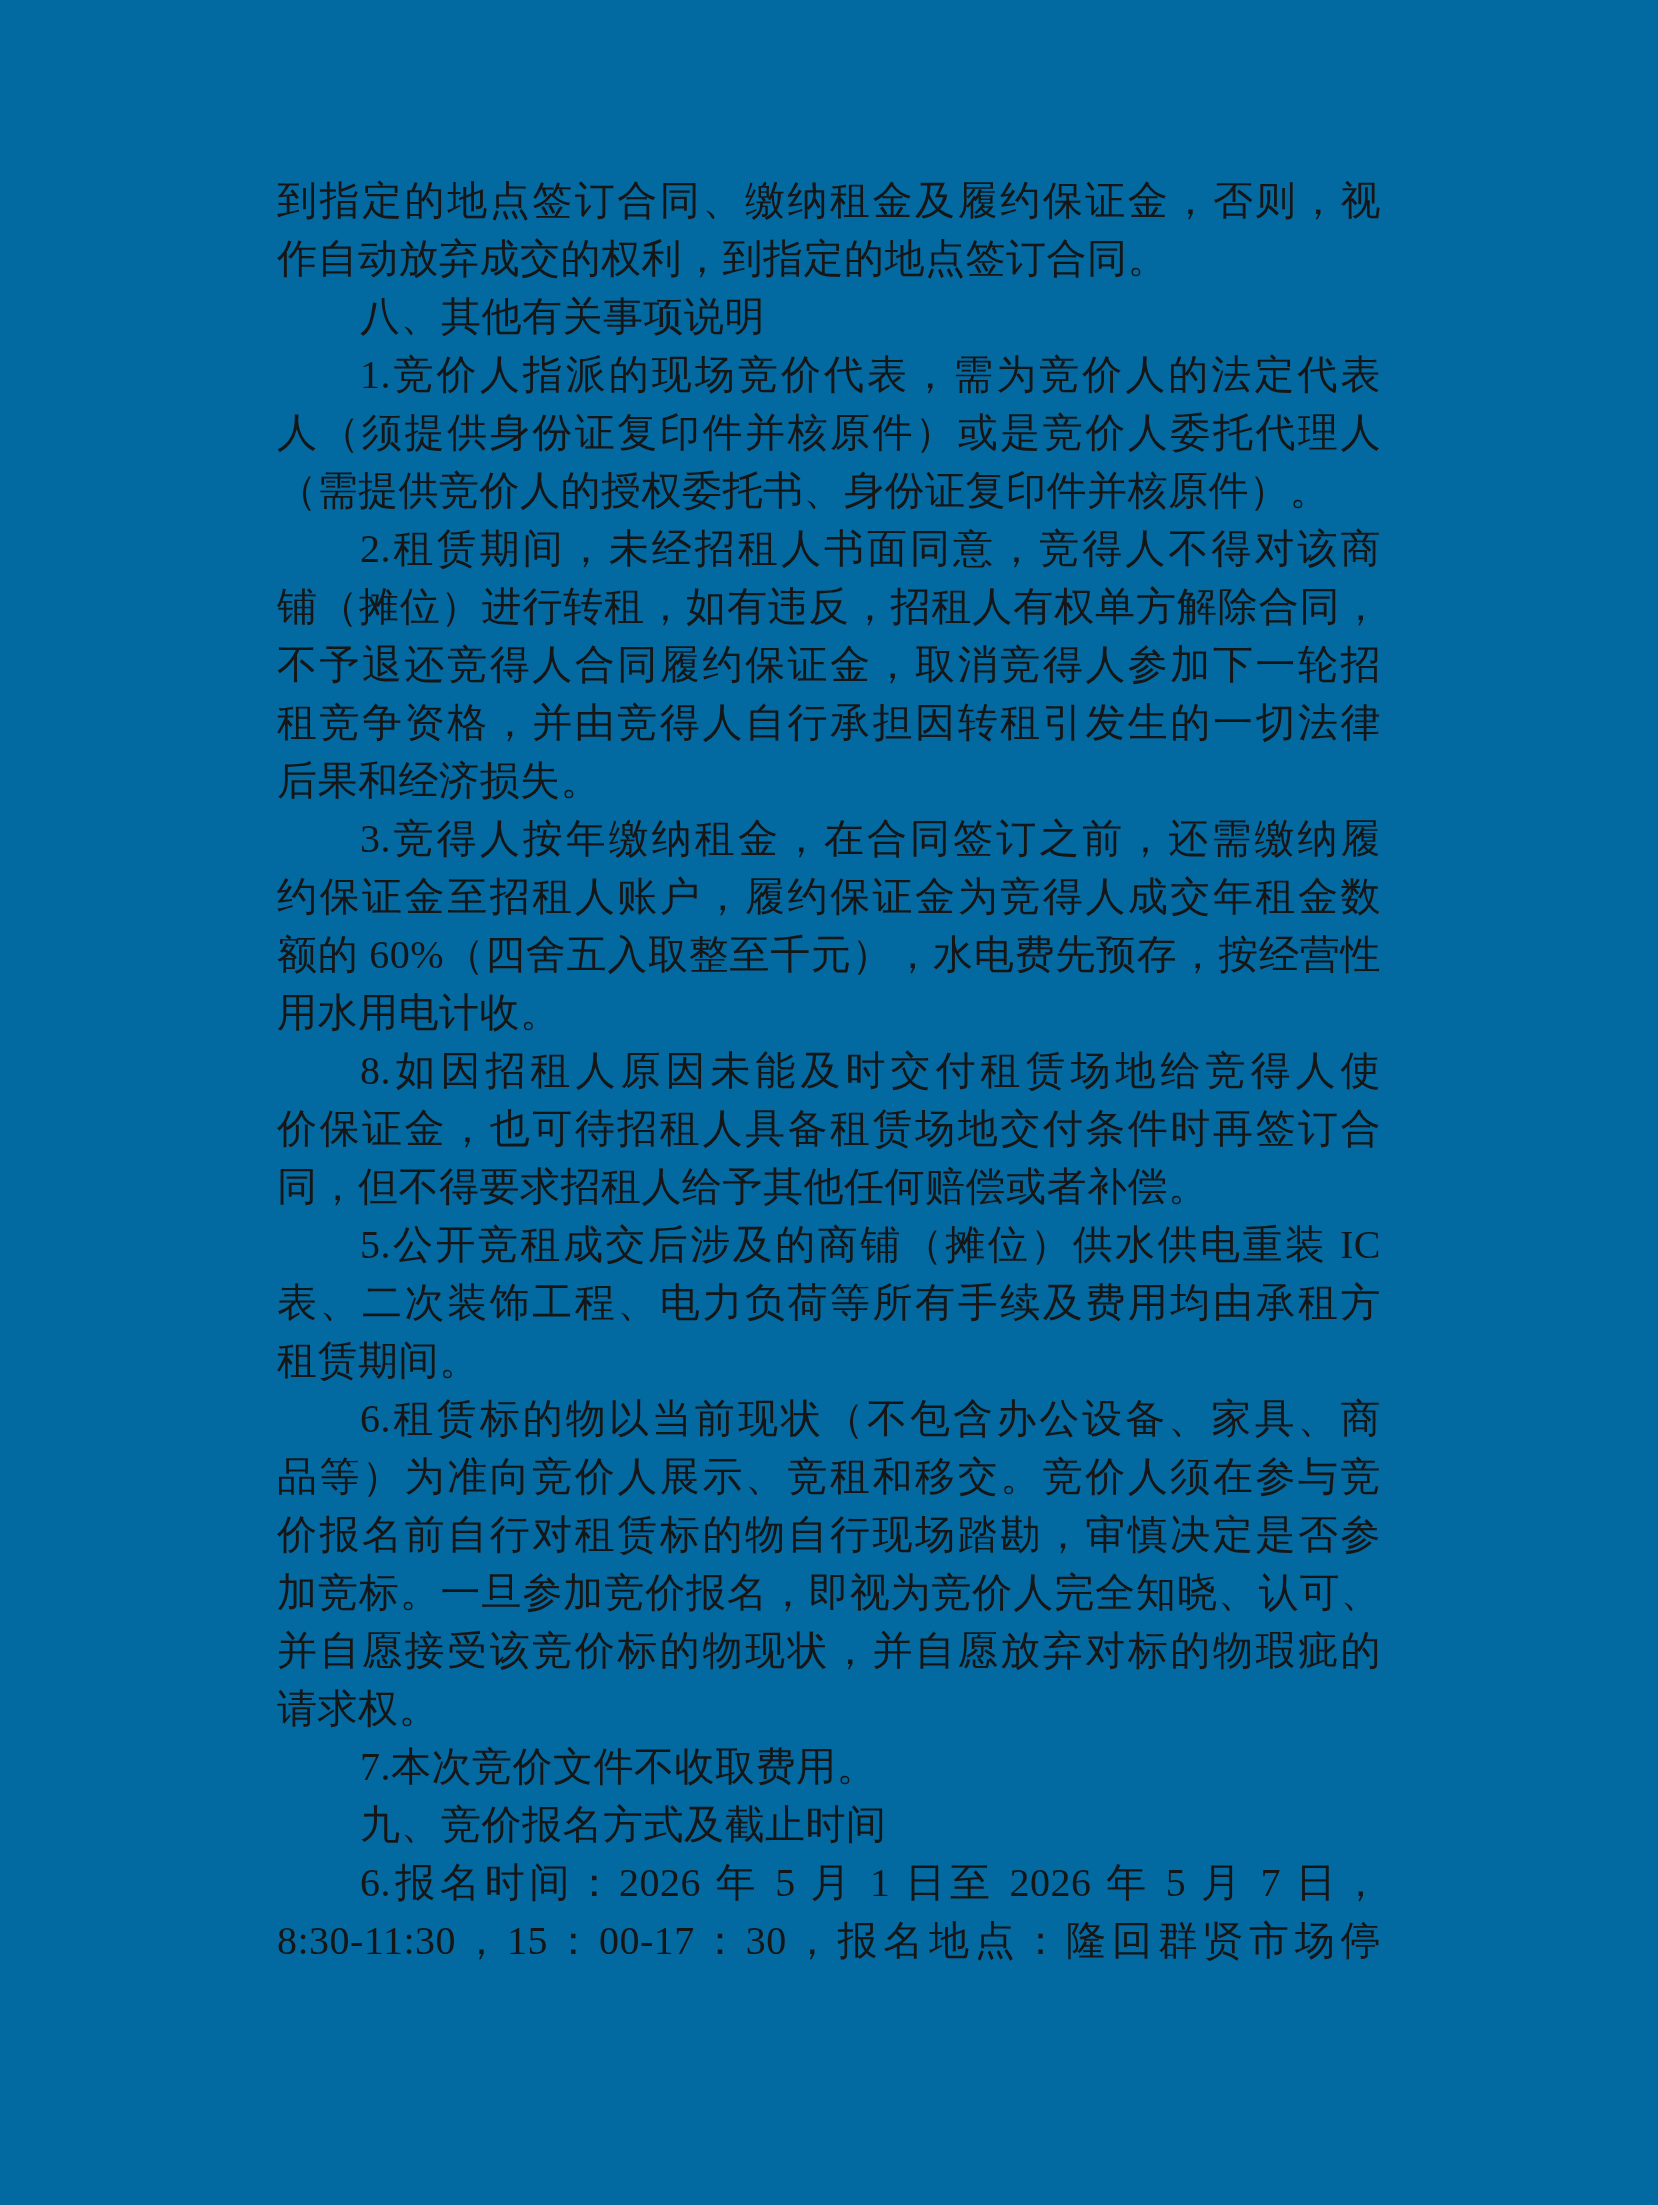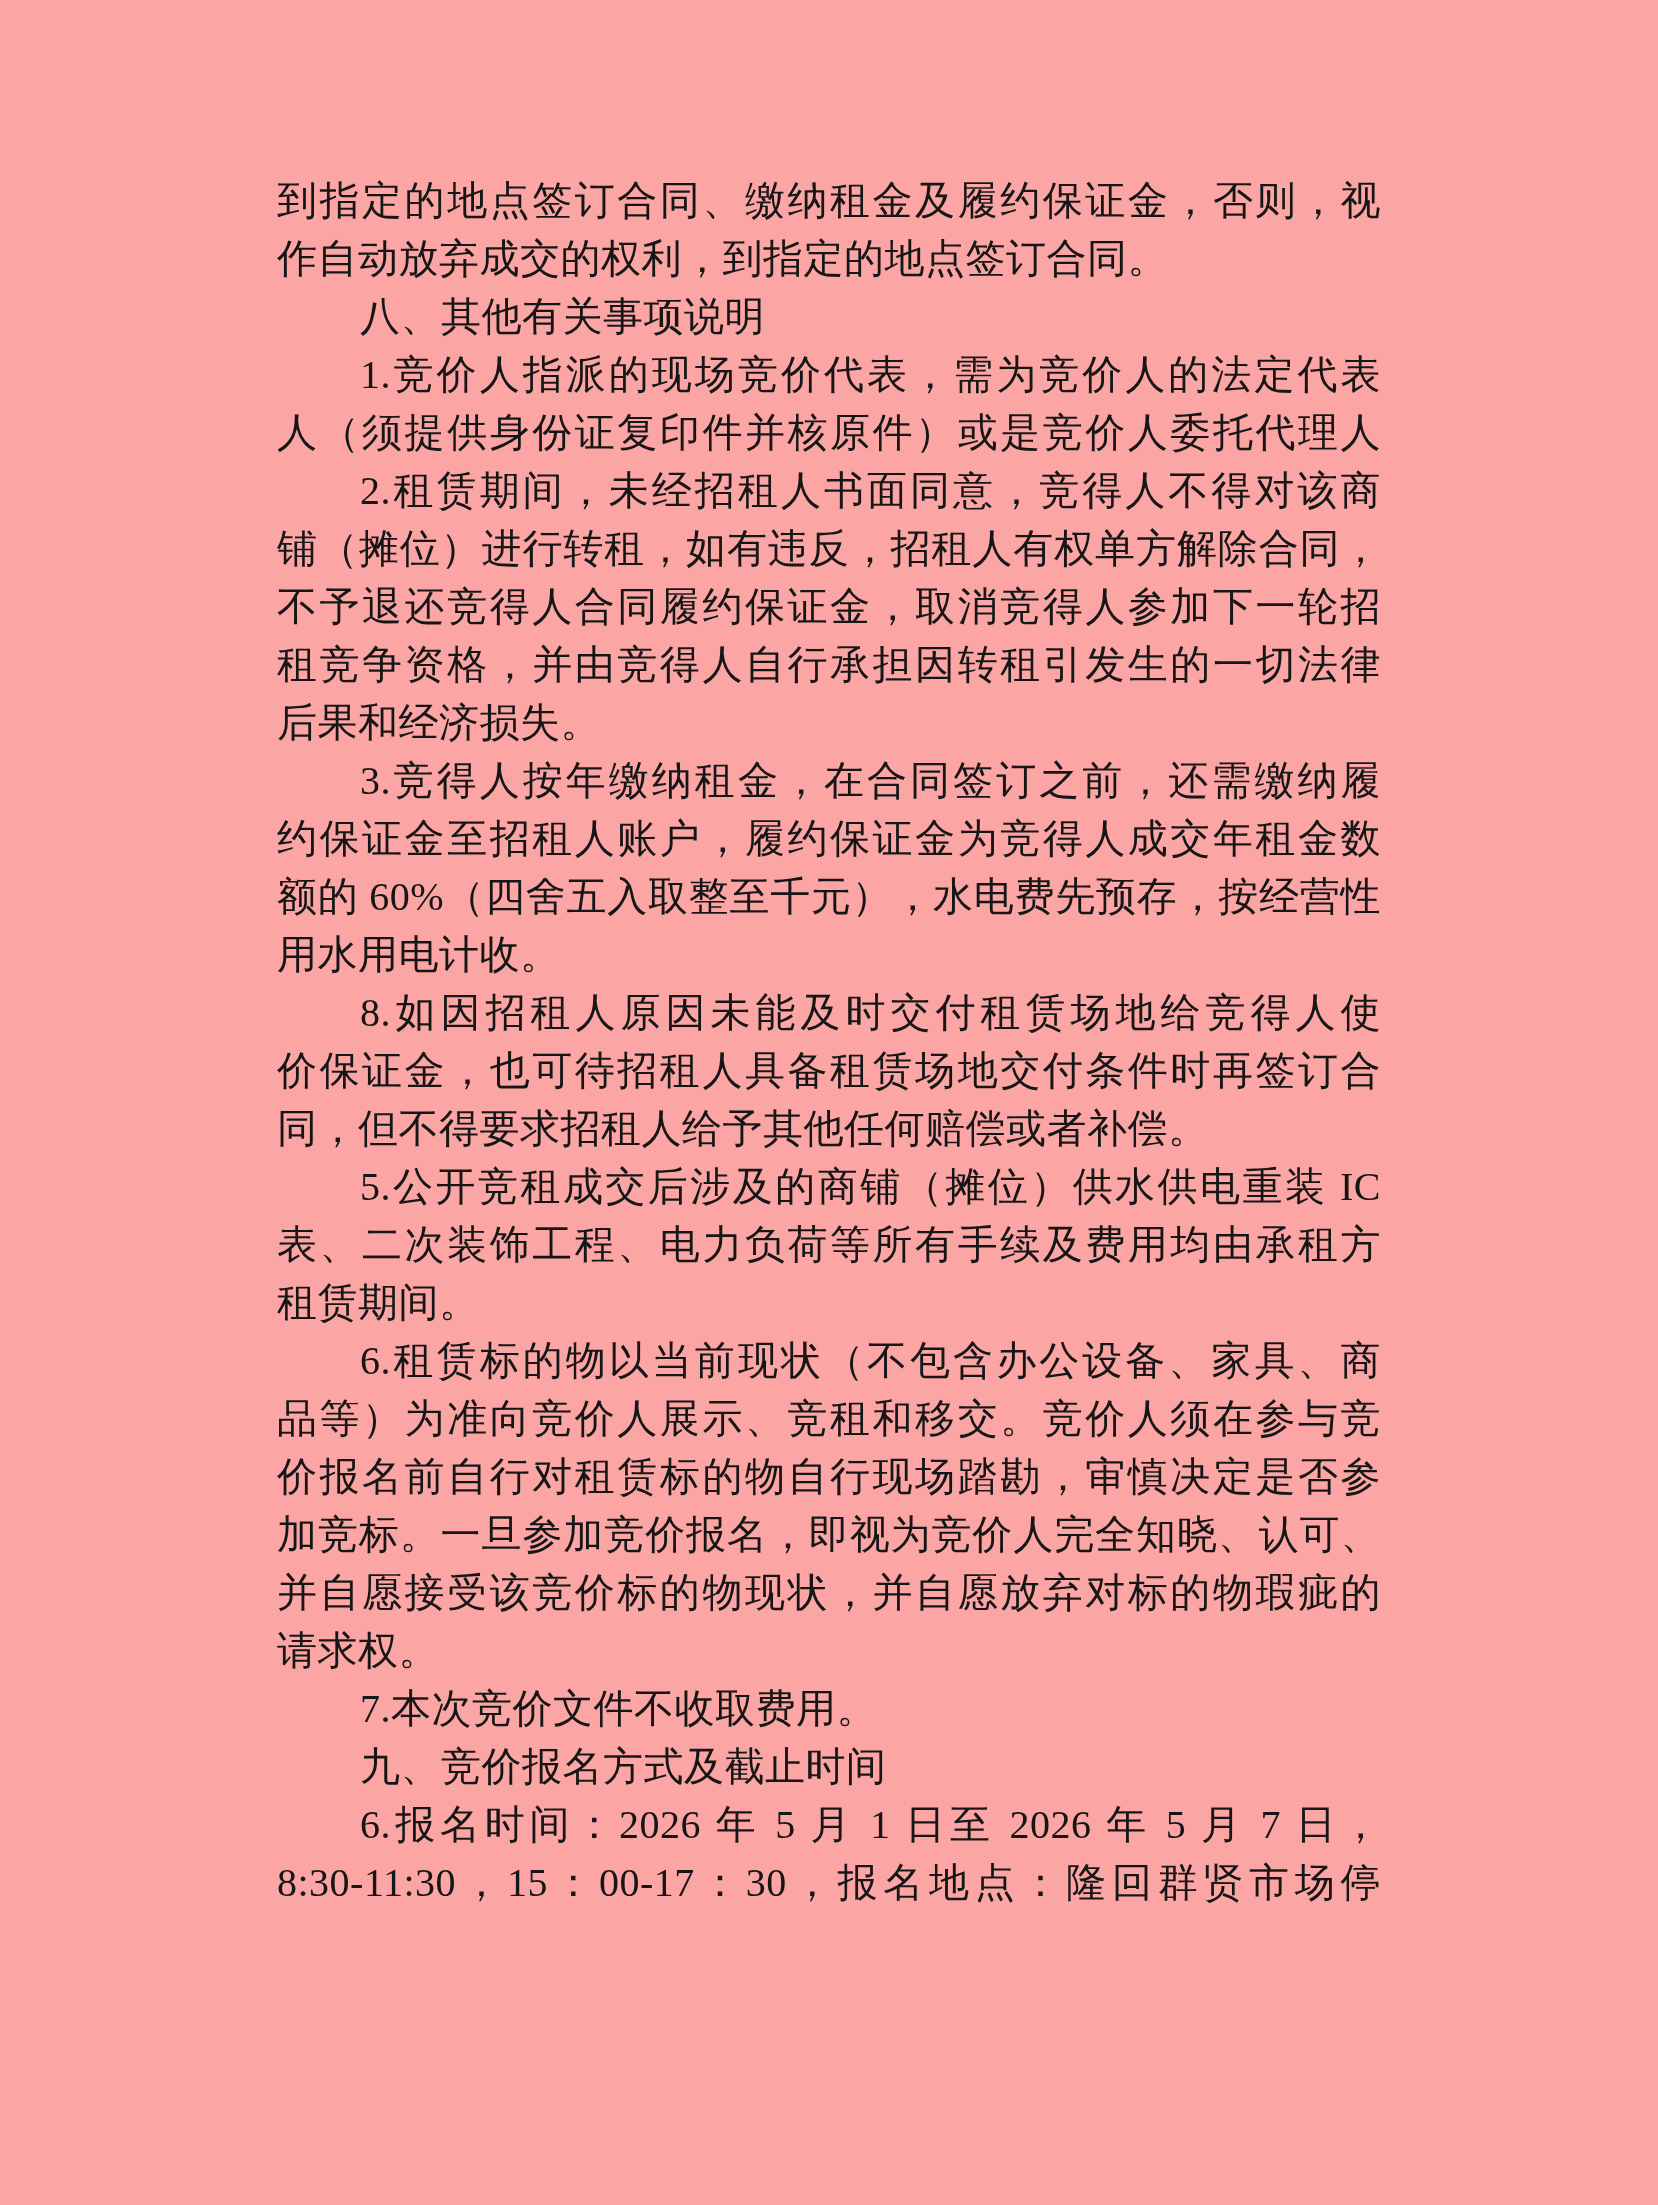--- a/index.html
+++ b/index.html
@@ -4,21 +4,21 @@
 <style>
   html, body {
     margin: 0;
     padding: 0;
     background: #e8e8e8;
   }
   .page {
     position: relative;
     width: 1658px;
     height: 2205px;
-    background: #fca5a5;
+    background: #0369a1;
     overflow: hidden;
     font-family: "Liberation Serif", "DejaVu Serif", serif;
   }
   .text-column {
     position: absolute;
     left: 277px;
     top: 172px;
     width: 1104px;
   }
   .doc-line {
@@ -44,20 +44,21 @@
 </head>
 <body>
 
 <div class="page">
   <div class="text-column">
       <div class="doc-line justify">到指定的地点签订合同、缴纳租金及履约保证金，否则，视</div>
       <div class="doc-line">作自动放弃成交的权利，到指定的地点签订合同。</div>
       <div class="doc-line indent bold">八、其他有关事项说明</div>
       <div class="doc-line justify indent">1.竞价人指派的现场竞价代表，需为竞价人的法定代表</div>
       <div class="doc-line justify">人（须提供身份证复印件并核原件）或是竞价人委托代理人</div>
+      <div class="doc-line">（需提供竞价人的授权委托书、身份证复印件并核原件）。</div>
       <div class="doc-line justify indent">2.租赁期间，未经招租人书面同意，竞得人不得对该商</div>
       <div class="doc-line justify">铺（摊位）进行转租，如有违反，招租人有权单方解除合同，</div>
       <div class="doc-line justify">不予退还竞得人合同履约保证金，取消竞得人参加下一轮招</div>
       <div class="doc-line justify">租竞争资格，并由竞得人自行承担因转租引发生的一切法律</div>
       <div class="doc-line">后果和经济损失。</div>
       <div class="doc-line justify indent">3.竞得人按年缴纳租金，在合同签订之前，还需缴纳履</div>
       <div class="doc-line justify">约保证金至招租人账户，履约保证金为竞得人成交年租金数</div>
       <div class="doc-line justify">额的 60%（四舍五入取整至千元），水电费先预存，按经营性</div>
       <div class="doc-line">用水用电计收。</div>
       <div class="doc-line justify indent">8.如因招租人原因未能及时交付租赁场地给竞得人使</div>

